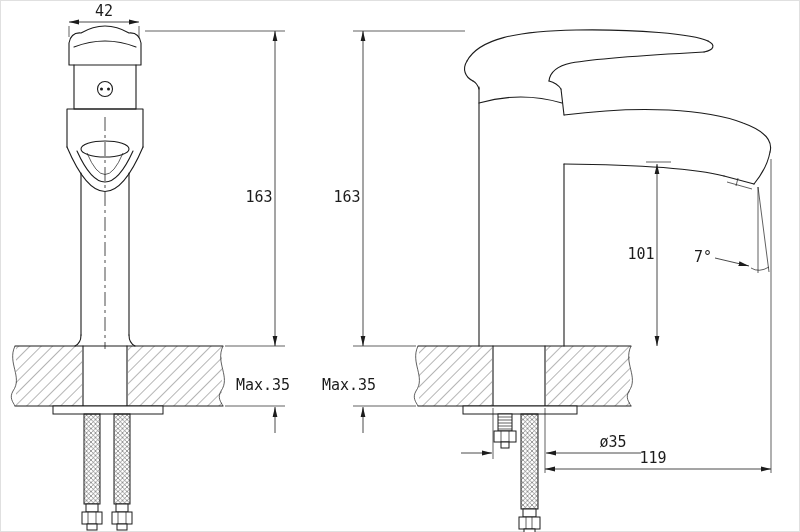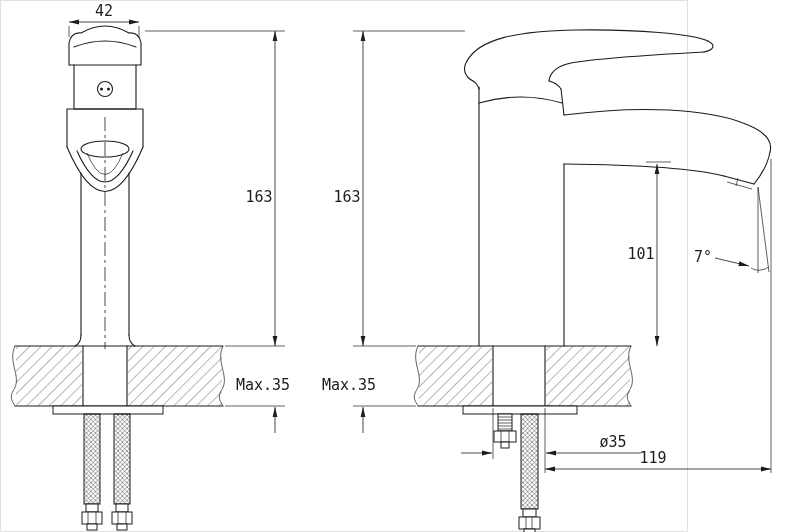--- a/index.html
+++ b/index.html
@@ -1,17 +1,17 @@
 <!DOCTYPE html>
 <html><head>
 <meta charset="utf-8">
 <style>
   html,body { margin:0; padding:0; background:#ffffff; }
   .sheet {
-    width:688px; height:532px; background:#ffffff;
+    width:800px; height:532px; background:#ffffff;
     border:1px solid #e0e0e0; box-sizing:border-box;
     font-family:"DejaVu Sans Mono", monospace;
   }
   svg { display:block; }
   text {
     font-family:"DejaVu Sans Mono", monospace;
     font-size:15px; fill:#1c1c1c;
   }
   .outline  { fill:none; stroke:#1c1c1c; stroke-width:1.1; stroke-linecap:round; stroke-linejoin:round; }
   .thin     { fill:none; stroke:#1c1c1c; stroke-width:0.7; }

